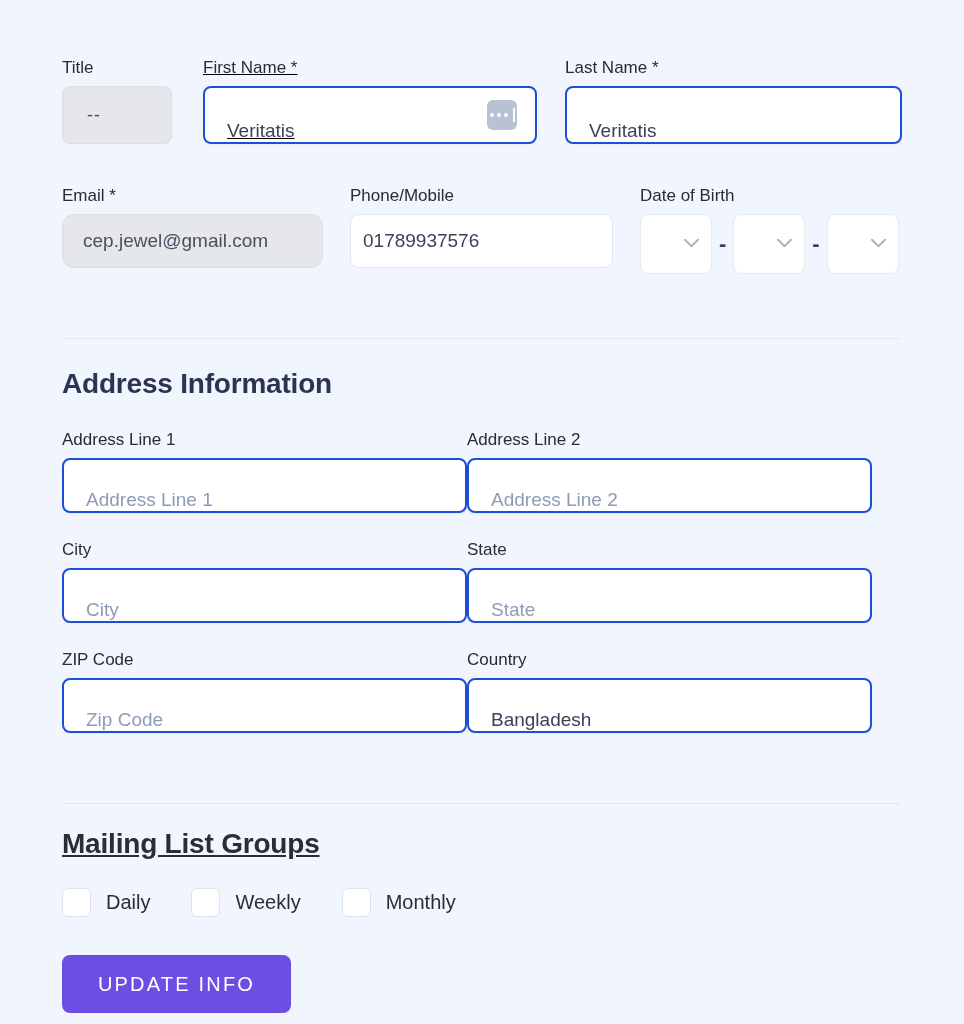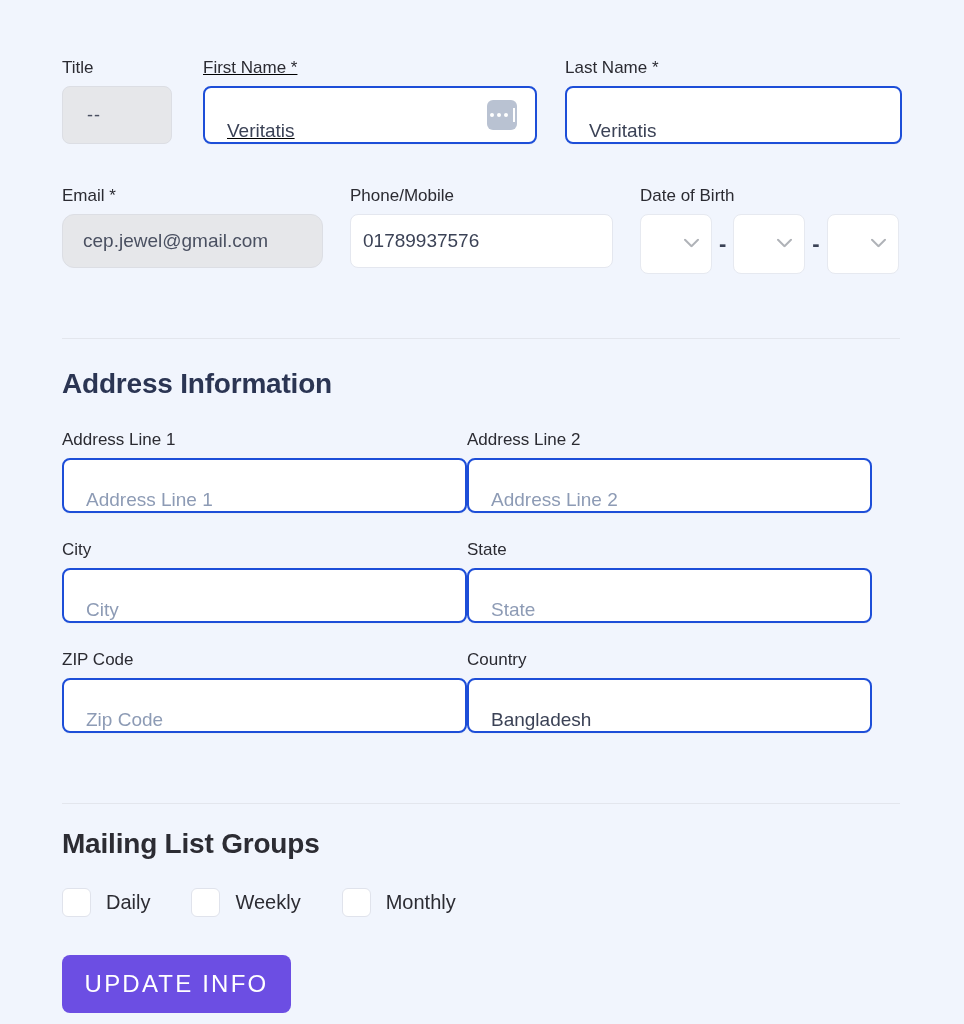--- a/index.html
+++ b/index.html
@@ -184,20 +184,21 @@
     font-weight: bold;
     letter-spacing: -0.2px;
   }
   .section-title.addr {
     top: 368px;
     color: #2b3553;
   }
   .section-title.mail {
     top: 828px;
     color: #2c2c33;
+    text-decoration: underline;
   }
 
   
   .addr-grid {
     position: absolute;
     left: 62px;
     top: 430px;
     width: 838px;
   }
   .addr-row {
@@ -245,21 +246,21 @@
     position: absolute;
     left: 62px;
     top: 955px;
     width: 229px;
     height: 58px;
     background: #6c4ee3;
     border: none;
     border-radius: 8px;
     color: #ffffff;
     font-family: "Liberation Sans", sans-serif;
-    font-size: 24px;
+    font-size: 20px;
     letter-spacing: 2.2px;
     text-transform: uppercase;
     cursor: pointer;
   }
 </style>
 </head>
 <body>
 
 <div class="page">
 

